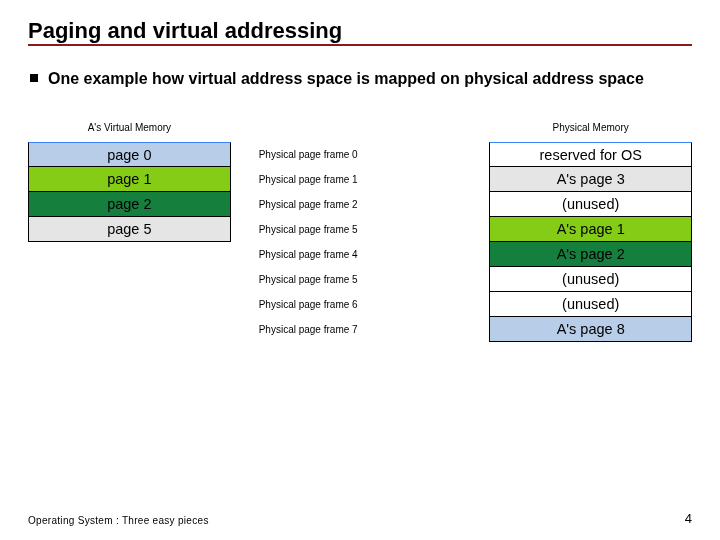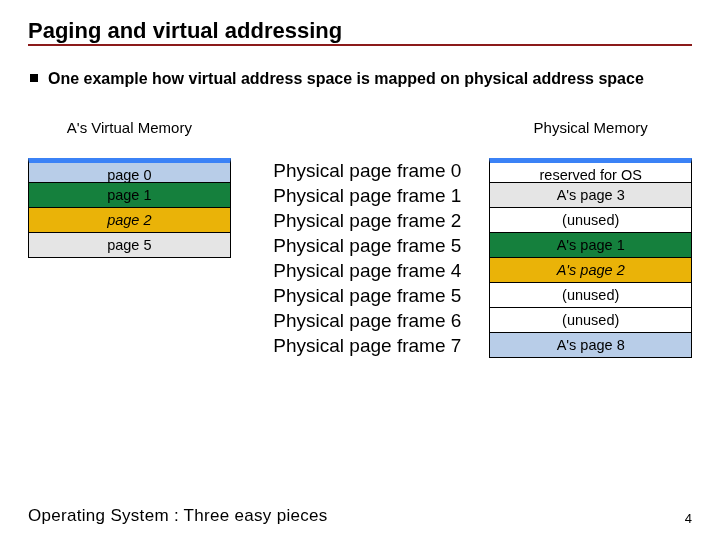--- a/index.html
+++ b/index.html
@@ -43,50 +43,50 @@
     background: #000;
   }
   .diagram {
     display: flex;
     gap: 28px;
     align-items: flex-start;
     margin-top: 6px;
   }
   .col { flex: 1; }
   .col-header {
-    font-size: 15px;
+    font-size: 10px;
     text-align: center;
-    margin-bottom: 20px;
+    margin-bottom: 4px;
     height: 20px;
     line-height: 20px;
   }
   .cell {
     border: 1px solid #000;
     border-top: none;
     text-align: center;
     font-size: 14.5px;
     height: 25px;
     line-height: 24px;
   }
-  .cell:first-of-type { border-top: 5px solid #3b82f6; }
+  .cell:first-of-type { border-top: 1px solid #3b82f6; }
   .labels .plain {
-    text-align: right;
-    font-size: 19px;
+    text-align: left;
+    font-size: 10px;
     height: 25px;
     line-height: 25px;
   }
   .c-blue   { background: #b8cde8; }
-  .c-orange { background: #15803d; }
-  .c-green  { background: #eab308; font-style: italic; }
+  .c-orange { background: #84cc16; }
+  .c-green  { background: #15803d; }
   .c-pink   { background: #e5e5e5; }
   .footer {
     position: absolute;
     left: 28px;
     bottom: 14px;
-    font-size: 17px;
+    font-size: 10px;
     letter-spacing: 0.3px;
   }
   .pagenum {
     position: absolute;
     right: 28px;
     bottom: 14px;
     font-size: 13px;
   }
 </style>
 </head>

